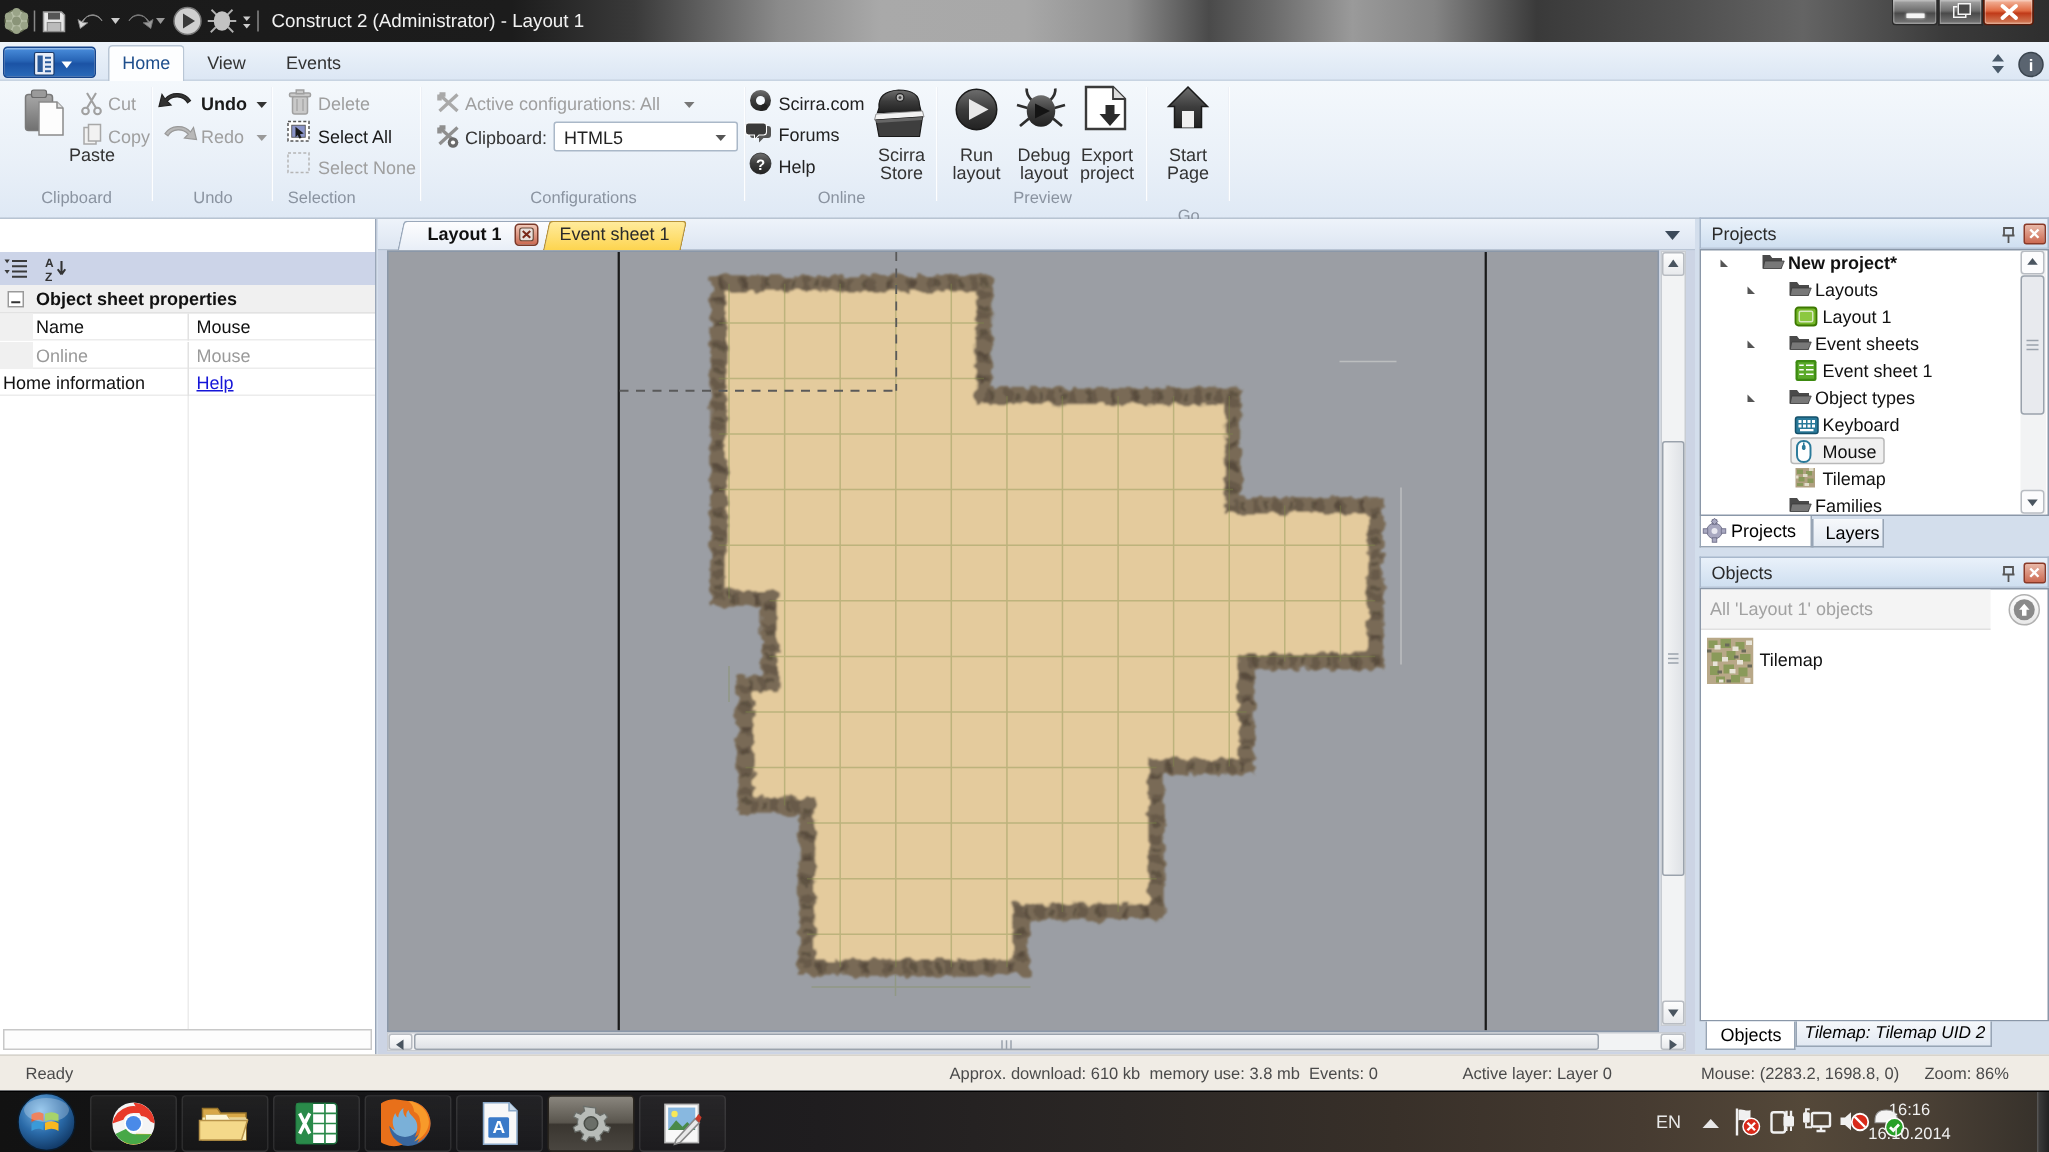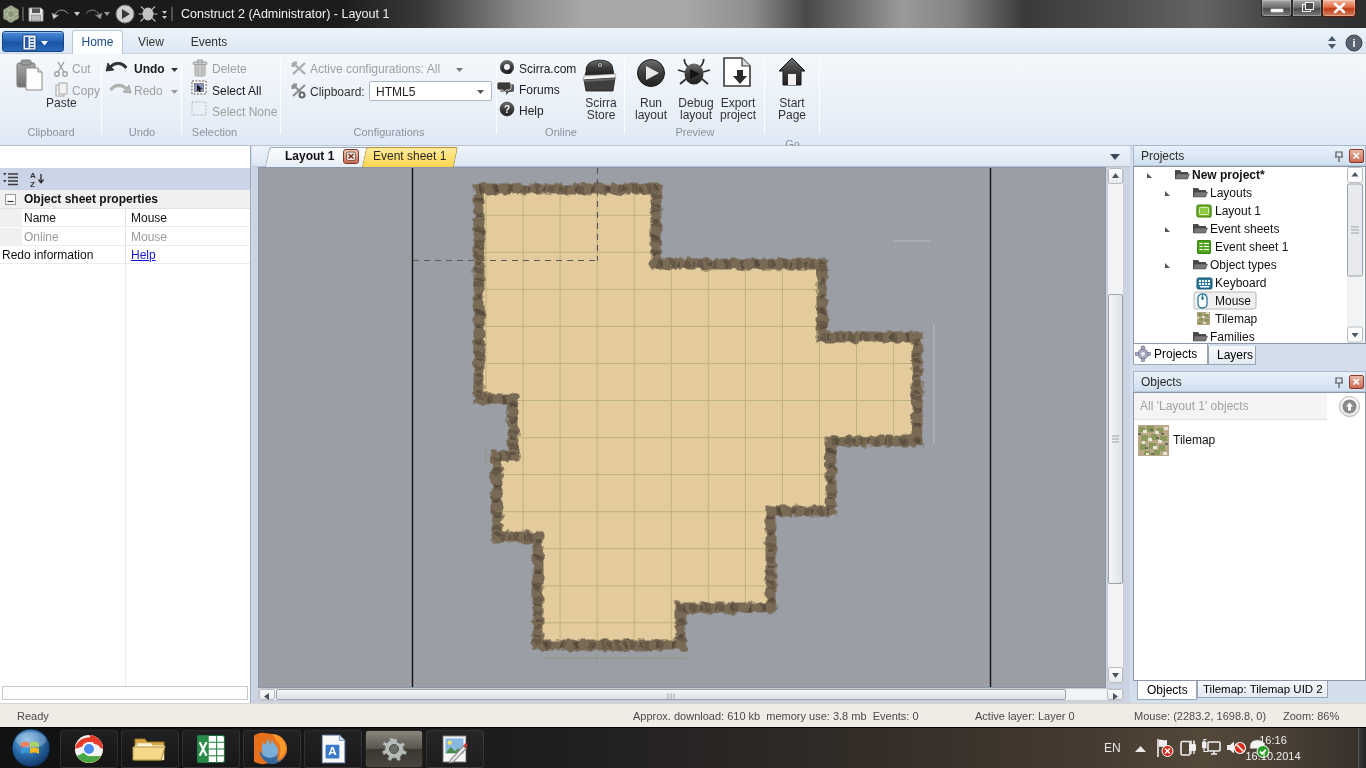--- a/index.html
+++ b/index.html
@@ -296,21 +296,21 @@
     <div class="abs" style="left:125px;top:0;width:1px;height:18px;background:#e2e2e2;"></div>
     <span style="position:absolute;left:131px;color:#111;">Mouse</span>
   </div>
   <div class="abs row18" style="left:0;top:82px;width:250px;border-bottom:1px solid #ececec;">
     <div class="abs" style="left:0;top:0;width:22px;height:18px;background:#f0f0f0;"></div>
     <span style="position:absolute;left:24px;color:#9a9a9a;">Online</span>
     <div class="abs" style="left:125px;top:0;width:1px;height:18px;background:#e2e2e2;"></div>
     <span style="position:absolute;left:131px;color:#9a9a9a;">Mouse</span>
   </div>
   <div class="abs row18" style="left:0;top:100px;width:250px;border-bottom:1px solid #ececec;">
-    <span style="position:absolute;left:2px;color:#111;">Redo information</span>
+    <span style="position:absolute;left:2px;color:#111;">Home information</span>
     <div class="abs" style="left:125px;top:0;width:1px;height:18px;background:#e2e2e2;"></div>
     <span style="position:absolute;left:131px;color:#1515d8;text-decoration:underline;">Help</span>
   </div>
   <div class="abs" style="left:125px;top:118px;width:1px;height:423px;background:#ececec;"></div>
   <div class="abs" style="left:2px;top:540px;width:246px;height:14px;border:1px solid #c8c8c8;background:#fdfdfd;"></div>
 </div>
 
 <div class="abs" style="left:252px;top:146px;width:878px;height:21px;background:linear-gradient(#eef3fa,#dde6f2);border-bottom:1px solid #b8c4d4;">
   <div class="abs" style="left:15px;top:1px;width:105px;height:20px;background:linear-gradient(#fdfdfe,#e8eef7);border:1px solid #9aa8ba;border-bottom:none;border-radius:3px 3px 0 0;transform:skewX(-12deg);"></div>
   <span class="abs" style="left:33px;top:3px;font-weight:bold;font-size:12px;color:#111;">Layout 1</span>
@@ -573,21 +573,21 @@
           <rect x="13" y="28" width="3" height="2"></rect>
         </g>
       </svg>
     <span class="abs" style="left:39px;top:40px;font-size:12px;color:#111;">Tilemap</span>
   </div>
   <div class="abs" style="left:0;top:310px;width:233px;height:21px;background:#d3deec;">
     <div class="abs" style="left:4px;top:0;width:60px;height:19px;background:#fff;border:1px solid #98a5b5;border-top:none;font-size:12px;">
         <span style="position:absolute;left:9px;top:2px;">Objects</span>
       </div>
     <div class="abs" style="left:64px;top:0px;width:131px;height:17px;background:linear-gradient(#f6f8fb,#e2e9f2);border:1px solid #98a5b5;border-top:none;font-size:11.5px;">
-        <span style="position:absolute;left:5px;top:2px;white-space:nowrap;">Tilemap: Tilemap UID 2</span>
+        <span style="position:absolute;left:5px;top:2px;white-space:nowrap;font-style:italic;">Tilemap: Tilemap UID 2</span>
       </div>
   </div>
 </div>
 
 <div class="abs" style="left:0;top:703px;width:1366px;height:24px;background:#f0ece5;border-top:1px solid #d8d4cc;font-size:11px;color:#4a4a4a;">
   <span class="abs" style="left:17px;top:6px;">Ready</span>
   <span class="abs" style="left:633px;top:6px;">Approx. download: 610 kb&nbsp; memory use: 3.8 mb&nbsp; Events: 0</span>
   <span class="abs" style="left:975px;top:6px;">Active layer: Layer 0</span>
   <span class="abs" style="left:1134px;top:6px;">Mouse: (2283.2, 1698.8, 0)</span>
   <span class="abs" style="left:1283px;top:6px;">Zoom: 86%</span>

